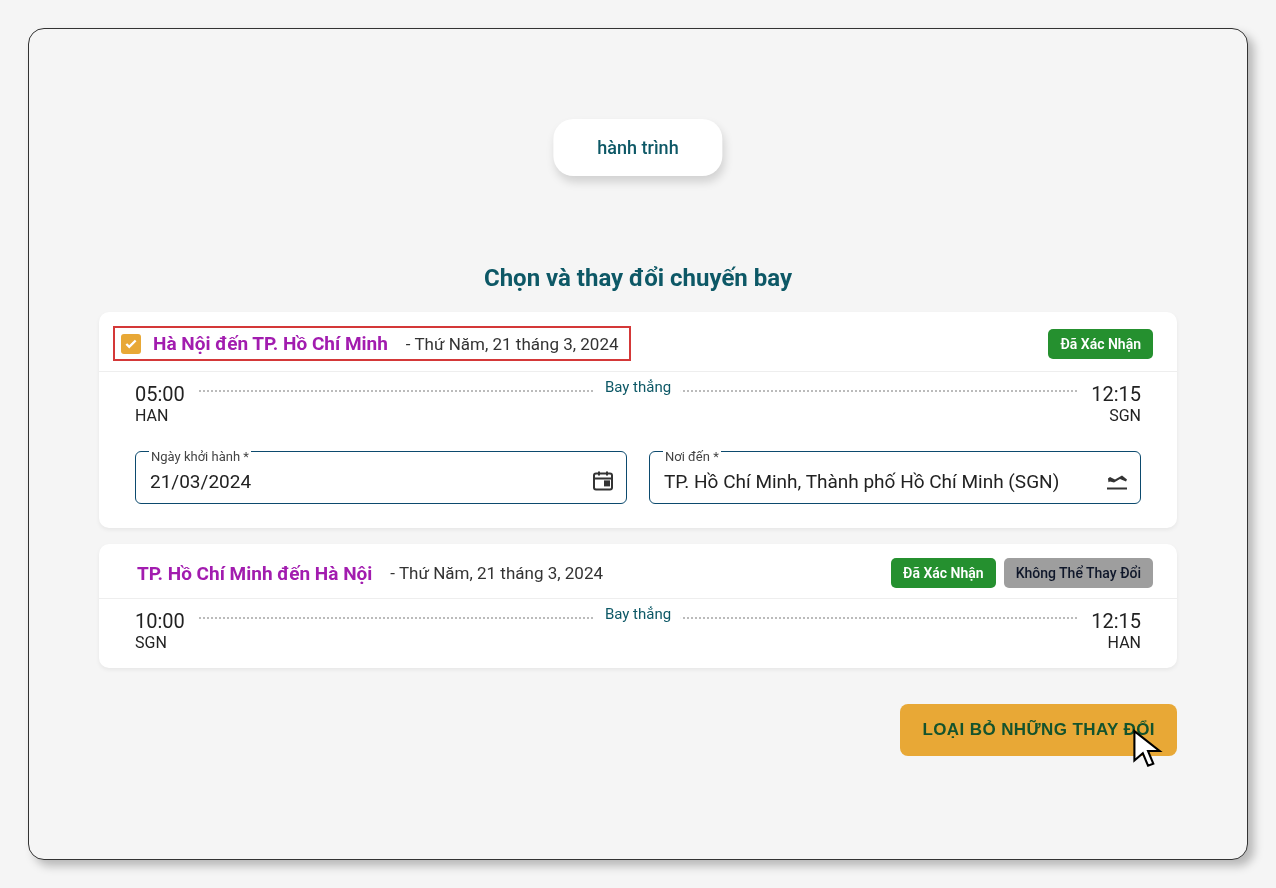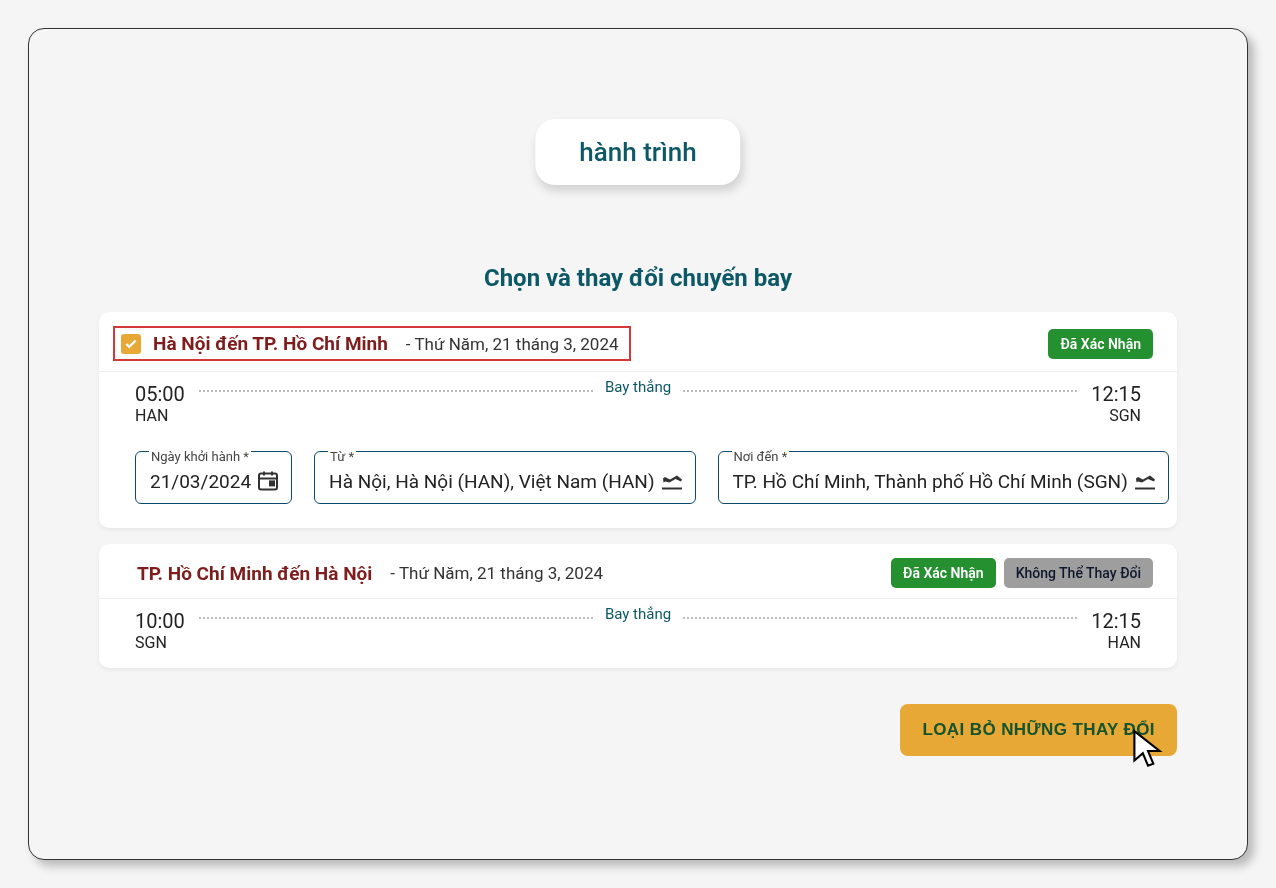--- a/index.html
+++ b/index.html
@@ -23,21 +23,21 @@
     .tab-pill {
       position: absolute;
       top: 90px;
       left: 50%;
       transform: translateX(-50%);
       background: #fff;
       border-radius: 20px;
       padding: 18px 44px;
       box-shadow: 2px 6px 10px rgba(0,0,0,0.15);
       color: #0d5866;
-      font-size: 26px;
+      font-size: 18px;
       font-weight: 500;
     }
     .section-title {
       text-align: center;
       color: #0d5866;
       font-size: 24px;
       font-weight: 700;
       margin-top: 175px;
       margin-bottom: 20px;
     }
@@ -74,21 +74,21 @@
       border-radius: 3px;
       display: inline-flex;
       align-items: center;
       justify-content: center;
       flex-shrink: 0;
     }
     .checkbox svg { width: 14px; height: 14px; }
     .route-title {
       font-size: 19px;
       font-weight: 700;
-      color: #7f1d1d;
+      color: #a21caf;
     }
     .route-date {
       font-size: 17px;
       color: #333;
       font-weight: 400;
       margin-left: 6px;
     }
     .badges { display: flex; gap: 8px; }
     .badge-confirmed {
       background: #25902f;
@@ -264,29 +264,20 @@
           <svg viewBox="0 0 24 24" fill="none" stroke="currentColor" stroke-width="2">
               <rect x="3" y="5" width="18" height="16" rx="2"></rect>
               <line x1="3" y1="10" x2="21" y2="10"></line>
               <line x1="8" y1="3" x2="8" y2="7"></line>
               <line x1="16" y1="3" x2="16" y2="7"></line>
               <rect x="14" y="13" width="4" height="4" fill="currentColor"></rect>
             </svg>
         </span>
       </div>
       <div class="field">
-        <span class="field-label">Từ *</span>
-        <div class="field-input">Hà Nội, Hà Nội (HAN), Việt Nam (HAN)</div>
-        <span class="field-icon">
-          <svg viewBox="0 0 24 24" fill="currentColor">
-              <path d="M2 19h20v2H2v-2zM3.5 14l2-1 4 1 6-3.5L21 13l1-2-5-4-7 4-5-2.5L3 10l.5 4z"></path>
-            </svg>
-        </span>
-      </div>
-      <div class="field">
         <span class="field-label">Nơi đến *</span>
         <div class="field-input">TP. Hồ Chí Minh, Thành phố Hồ Chí Minh (SGN)</div>
         <span class="field-icon">
           <svg viewBox="0 0 24 24" fill="currentColor">
               <path d="M2 19h20v2H2v-2zM21 14l-2-1-4 1-6-3.5L3 13l-1-2 5-4 7 4 5-2.5L21 10l-.5 4z" transform="scale(-1,1) translate(-24,0)"></path>
             </svg>
         </span>
       </div>
     </div>
   </div>

